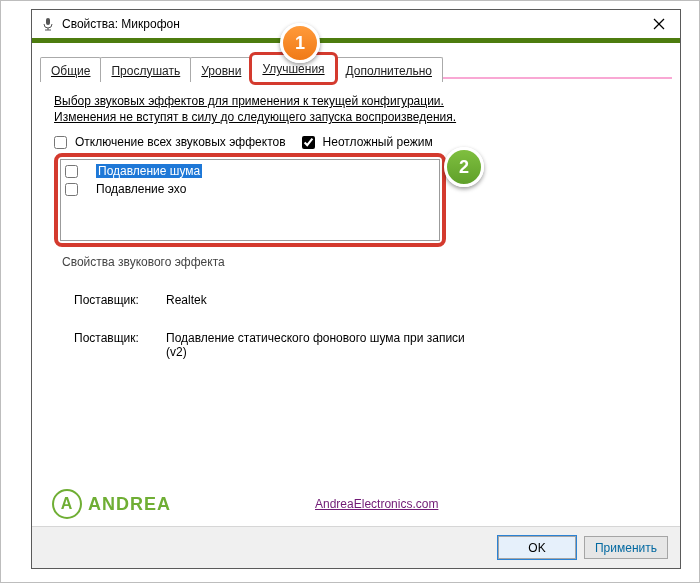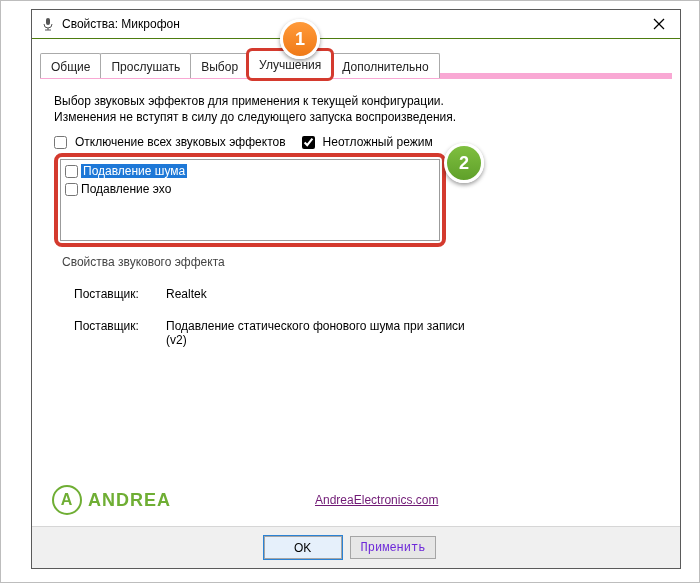--- a/index.html
+++ b/index.html
@@ -26,21 +26,21 @@
     width: 648px;
     height: 558px;
     background: #fff;
     border: 1px solid #5a5a5a;
   }
   .titlebar {
     background: #fff;
     height: 28px;
     display: flex;
     align-items: center;
-    border-bottom: 1px solid #4d7c0f;
+    border-bottom: 5px solid #4d7c0f;
   }
   .titlebar .icon {
     width: 16px;
     height: 16px;
     margin-left: 8px;
     display: inline-flex;
     align-items: center;
     justify-content: center;
   }
   .titlebar .title {
@@ -63,21 +63,22 @@
     position: relative;
     box-sizing: border-box;
     padding: 10px 8px 0 8px;
     height: calc(100% - 28px - 42px);
     background: #fff;
   }
   .tabs {
     display: flex;
     position: relative;
     height: 24px;
-    border-bottom: 6px solid #f9a8d4;
+    border-bottom: 2px solid #f9a8d4;
+    text-decoration: underline;
   }
   .tab {
     padding: 3px 10px 2px 10px;
     border: 1px solid #aaaaaa;
     border-bottom: none;
     background: #fff;
     margin-right: -1px;
     font-size: 12px;
     color: #222;
     display: flex;
@@ -118,20 +119,21 @@
   .marker.green  { background: linear-gradient(#7fbf3f,#5fa02a); }
   .panel {
     margin: 14px 8px 0 8px;
   }
   .desc {
     color: #000;
     line-height: 16px;
     font-size: 12px;
     margin: 4px 6px 10px 6px;
     max-width: 420px;
+    text-decoration: underline;
   }
   .row-checks {
     margin: 4px 6px 0 6px;
     display: flex;
     gap: 16px;
     font-size: 12px;
     align-items: center;
   }
   .cb {
     display: inline-flex;
@@ -159,42 +161,42 @@
     width: 100%;
     height: 100%;
     box-sizing: border-box;
     padding: 2px 4px;
     overflow: hidden;
     background: #fff;
   }
   .effect-row {
     display: flex;
     align-items: center;
-    gap: 3px;
+    gap: 18px;
     height: 18px;
   }
   .effect-row.selected .label {
     background: #1e78d7;
     color: #fff;
     padding: 0 2px;
   }
   .effect-row .label {
     font-size: 12px;
   }
   .effect-row input[type=checkbox] {
     width: 13px; height: 13px; margin: 0;
   }
   .group-label {
     margin: 8px 6px 6px 14px;
     color: #444;
     font-size: 12px;
   }
   .kv {
     display: flex;
-    margin: 18px 6px 0 26px;
+    margin: 24px 6px 0 26px;
   }
   .kv .k {
     width: 92px;
     text-align: left;
     color: #000;
   }
   .kv .v {
     color: #000;
     max-width: 320px;
   }
@@ -234,41 +236,40 @@
   .footer {
     position: absolute;
     bottom: 0;
     left: 0;
     right: 0;
     height: 42px;
     background: #f0f0f0;
     border-top: 1px solid #d6d6d6;
     display: flex;
     align-items: center;
-    justify-content: center;
+    justify-content: flex-end;
     gap: 8px;
     padding-right: 12px;
     box-sizing: border-box;
   }
   .btn {
     min-width: 78px;
     height: 23px;
     border: 1px solid #a5a5a5;
     background: #e6e6e6;
     font-size: 12px;
     padding: 0 10px;
     cursor: default;
   }
   .btn.default {
     outline: 1px solid #2b82d4;
     background: #e6f0fb;
   }
   .btn.disabled {
-    color: #6d28d9;
-    font-family: Liberation Mono, monospace;
+    color: #0369a1;
   }
 </style>
 </head>
 <body>
 
 <div class="outer-border">
   <div class="window">
 
     <div class="titlebar">
       <span class="icon">
@@ -287,21 +288,21 @@
           <line x1="11" y1="1" x2="1" y2="11" stroke="#000" stroke-width="1.2"></line>
         </svg>
       </span>
     </div>
 
     <div class="content">
 
       <div class="tabs">
         <div class="tab">Общие</div>
         <div class="tab">Прослушать</div>
-        <div class="tab">Выбор</div>
+        <div class="tab">Уровни</div>
         <div class="tab active highlight-outline">Улучшения</div>
         <div class="tab">Дополнительно</div>
       </div>
 
       <div class="marker orange" style="left:248px; top:-20px;">1</div>
       <div class="marker green" style="left:412px; top:104px;">2</div>
 
       <div class="panel">
         <div class="desc">Выбор звуковых эффектов для применения к текущей конфигурации. Изменения не вступят в силу до следующего запуска воспроизведения.</div>
 

